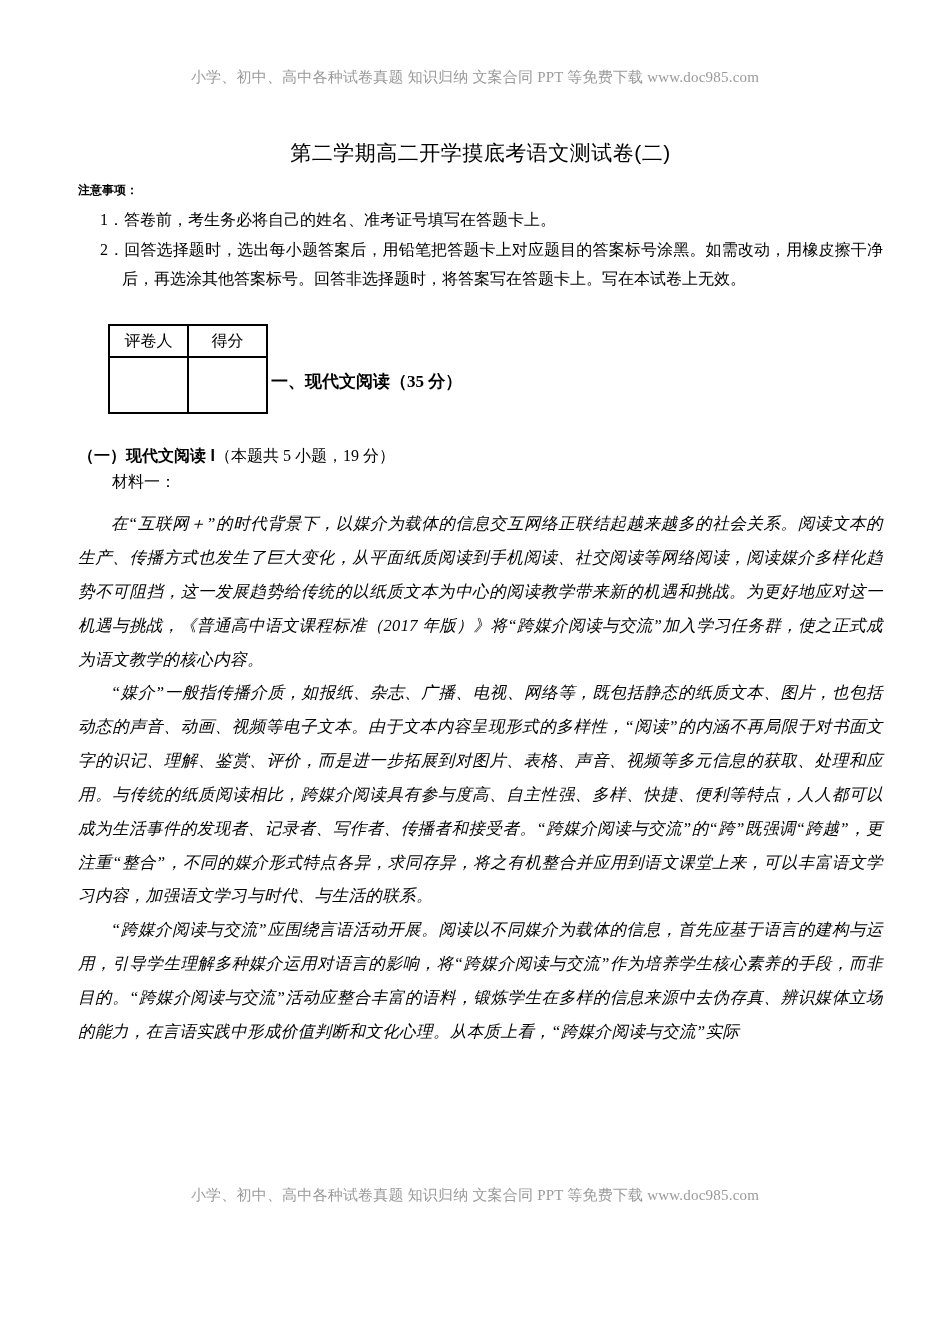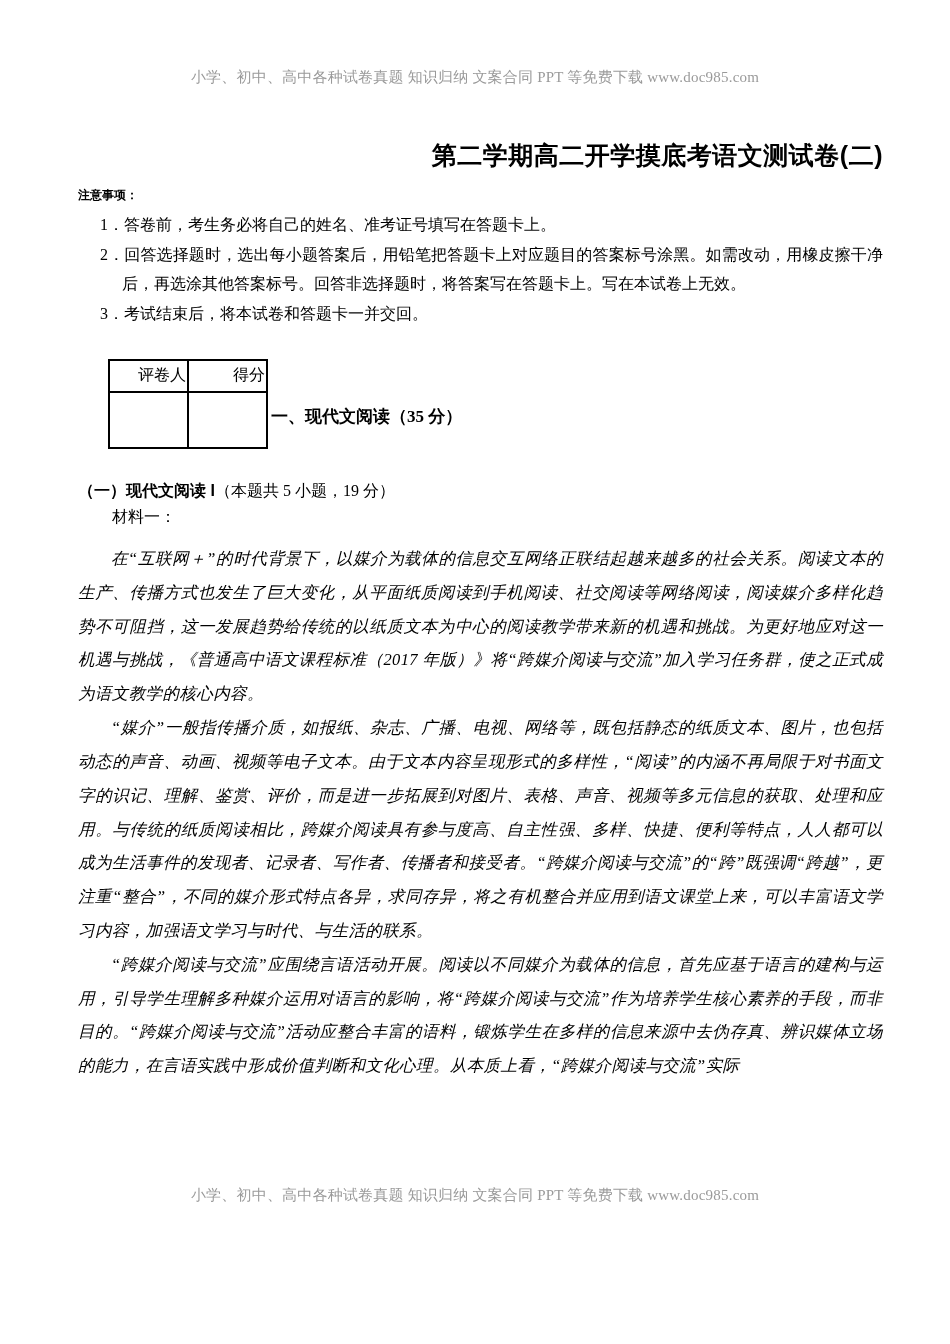--- a/index.html
+++ b/index.html
@@ -41,24 +41,24 @@
 
   
   .content {
     position: absolute;
     left: 78px;
     top: 140px;
     width: 805px;
   }
 
   .doc-title {
-    text-align: right;
+    text-align: center;
     font-family: "Liberation Sans", "DejaVu Sans", sans-serif;
-    font-weight: bold;
-    font-size: 25px;
+    font-weight: normal;
+    font-size: 21px;
     letter-spacing: 0.5px;
     margin: 0 0 16px 0;
     line-height: 1.25;
   }
 
   .doc-subtitle {
     text-align: center;
     font-size: 17px;
     font-weight: bold;
     margin: 0 0 14px 0;
@@ -98,21 +98,21 @@
     left: 30px;
     top: 0;
   }
   .score-table td {
     border: 2px solid #000;
     width: 75px;
     text-align: center;
     font-size: 16px;
     font-family: "Liberation Serif", "DejaVu Serif", serif;
   }
-  .score-table .head-cell { height: 28px; text-align: right; }
+  .score-table .head-cell { height: 28px; }
   .score-table .blank-cell { height: 52px; }
 
   .section-heading {
     position: absolute;
     left: 193px;
     top: 46px;
     font-family: Liberation Serif, serif;
     font-weight: bold;
     font-size: 17px;
   }
@@ -156,21 +156,20 @@
   <div class="watermark watermark-top">小学、初中、高中各种试卷真题 知识归纳 文案合同 PPT 等免费下载  www.doc985.com</div>
 
   <div class="content">
 
     <h1 class="doc-title">第二学期高二开学摸底考语文测试卷(二)</h1>
 
     <div class="notice-title">注意事项：</div>
     <ul class="notice-list">
       <li class="notice-item">1．答卷前，考生务必将自己的姓名、准考证号填写在答题卡上。</li>
       <li class="notice-item">2．回答选择题时，选出每小题答案后，用铅笔把答题卡上对应题目的答案标号涂黑。如需改动，用橡皮擦干净后，再选涂其他答案标号。回答非选择题时，将答案写在答题卡上。写在本试卷上无效。</li>
-      <li class="notice-item">3．考试结束后，将本试卷和答题卡一并交回。</li>
     </ul>
 
     <div class="section-block">
       <table class="score-table">
         <tbody>
             <tr>
           <td class="head-cell">评卷人</td>
           <td class="head-cell">得分</td>
         </tr>
         <tr>

